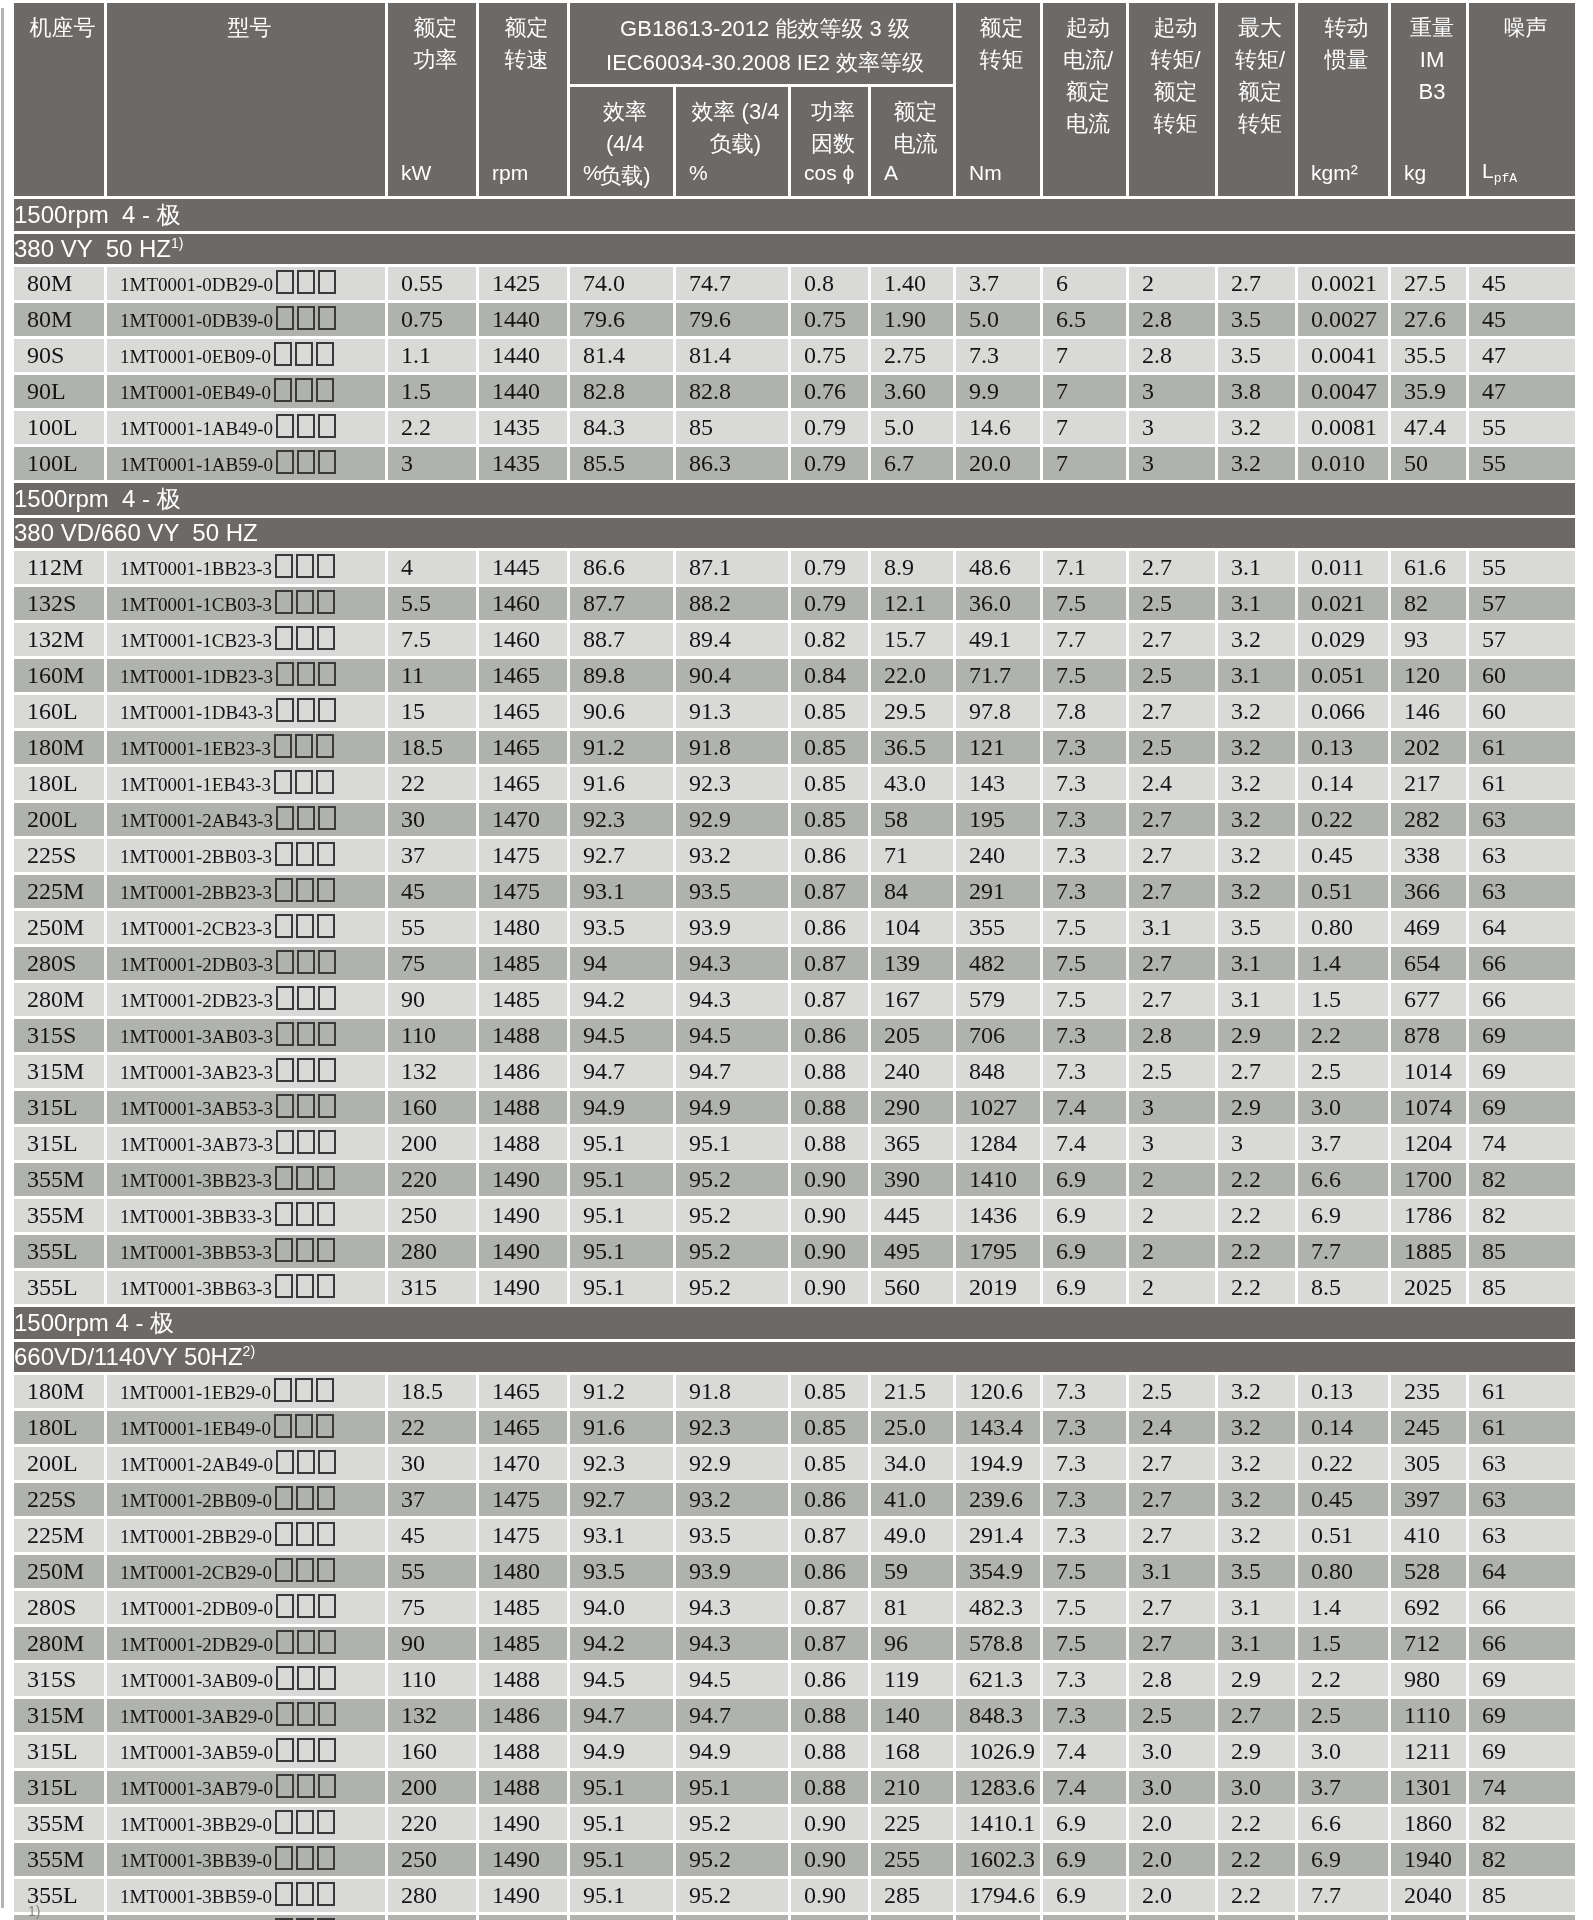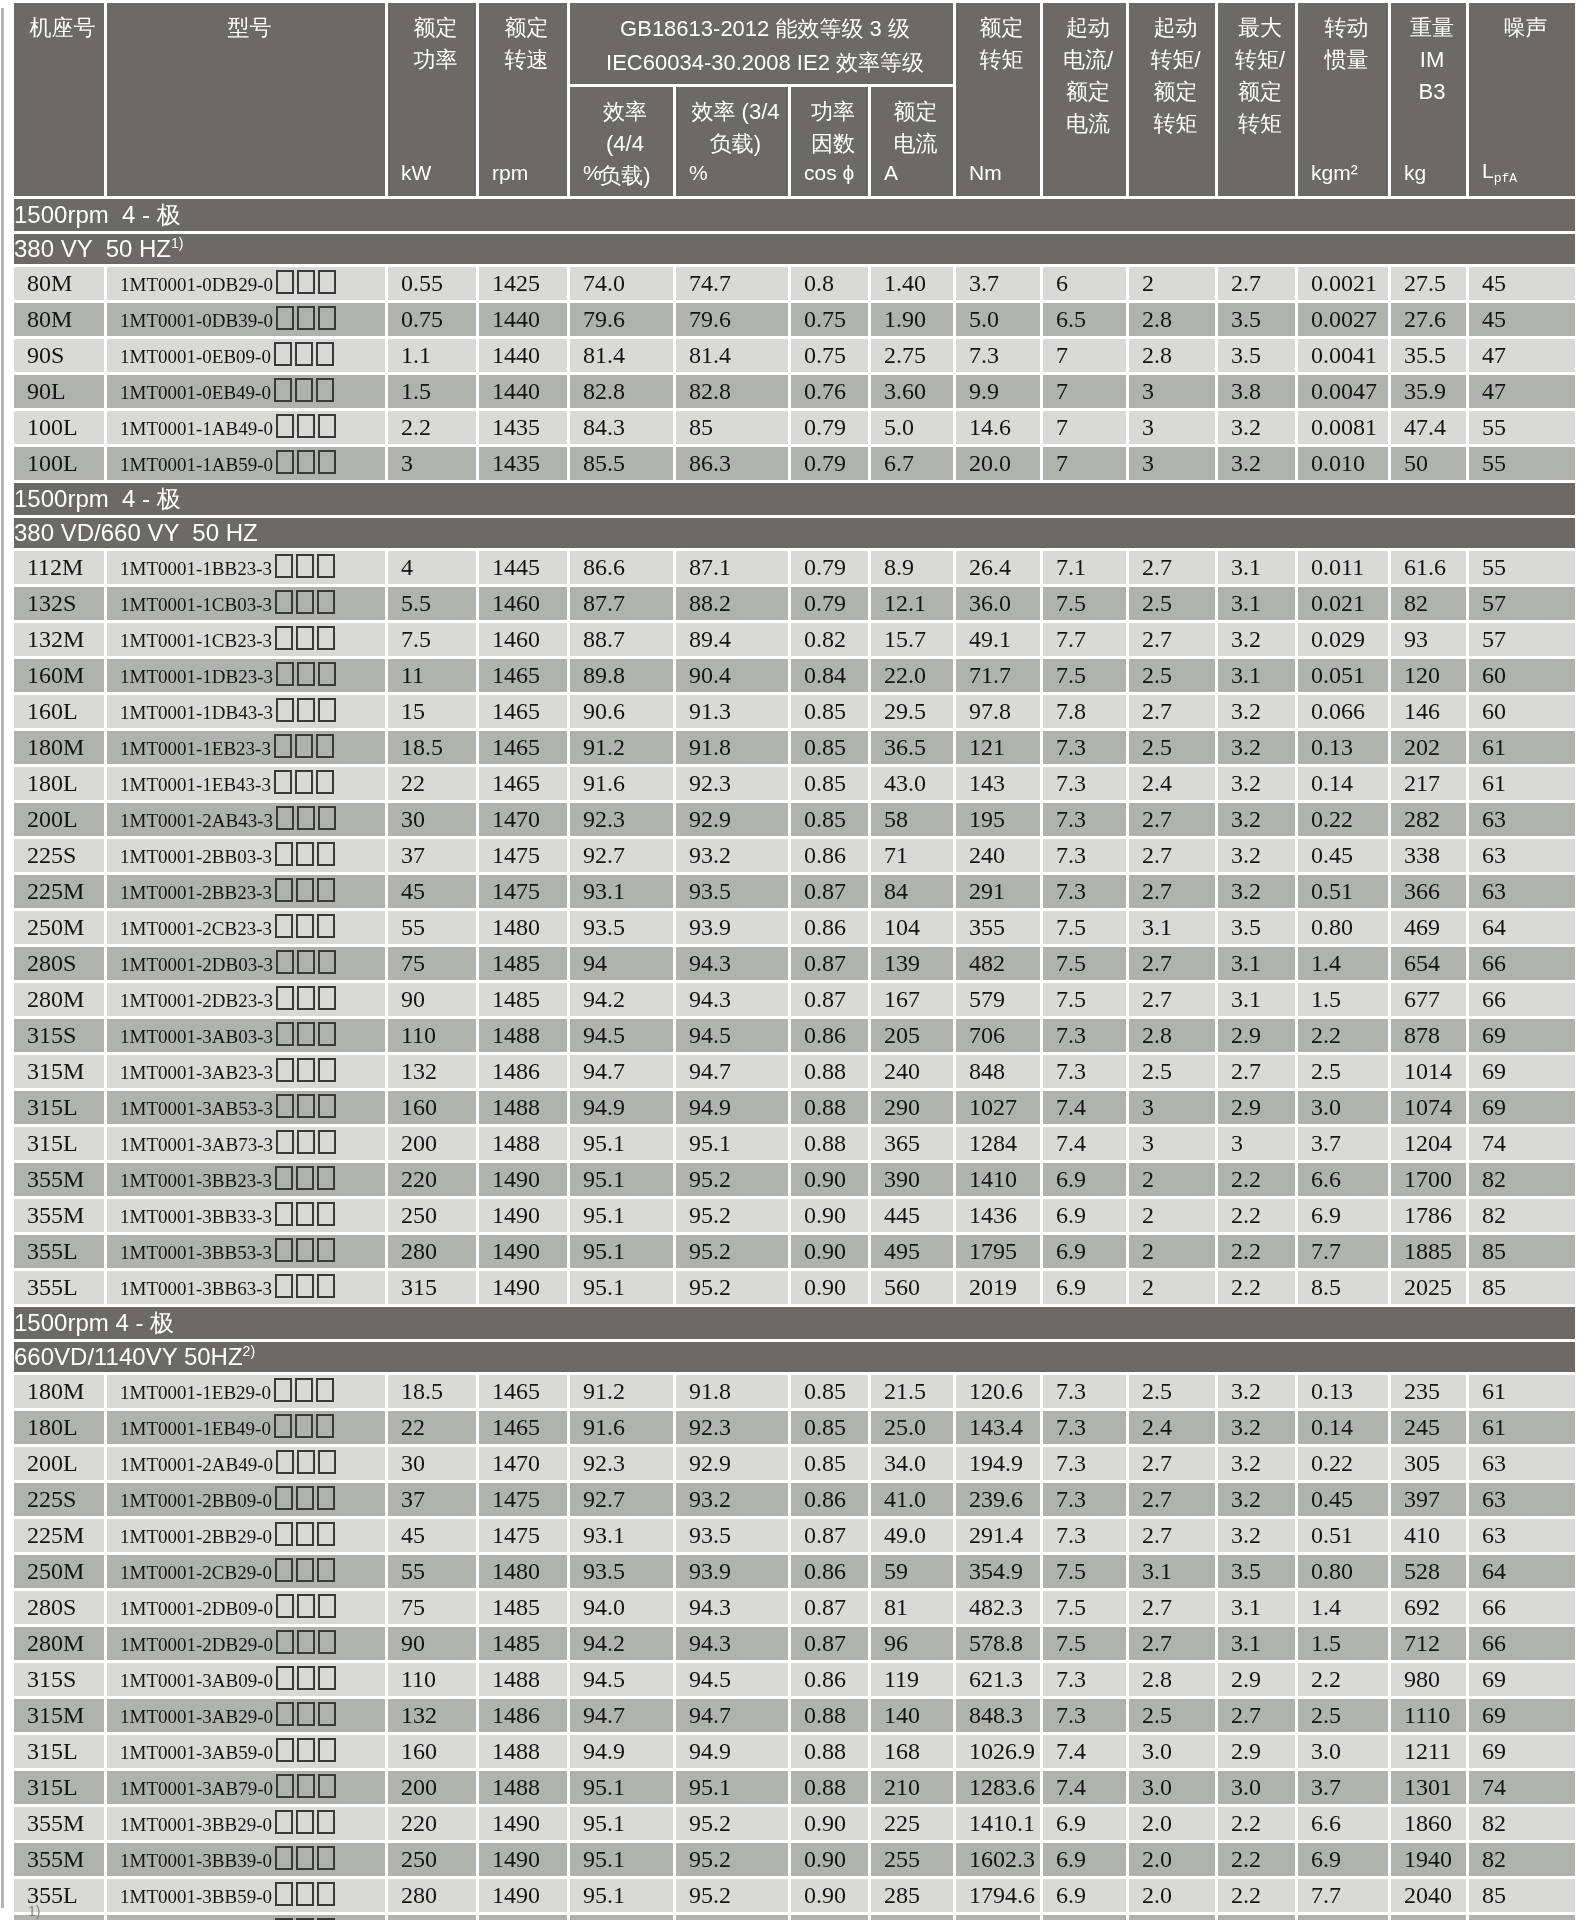--- a/index.html
+++ b/index.html
@@ -258,21 +258,21 @@
         </tr>
         <tr class="r-light">
           <td class="val">112M</td>
           <td class="val model">1MT0001-1BB23-3<span class="box"></span><span class="box"></span><span class="box"></span></td>
           <td class="val">4</td>
           <td class="val">1445</td>
           <td class="val">86.6</td>
           <td class="val">87.1</td>
           <td class="val">0.79</td>
           <td class="val">8.9</td>
-          <td class="val">26.4</td>
+          <td class="val">48.6</td>
           <td class="val">7.1</td>
           <td class="val">2.7</td>
           <td class="val">3.1</td>
           <td class="val">0.011</td>
           <td class="val">61.6</td>
           <td class="val">55</td>
         </tr>
         <tr class="r-dark">
           <td class="val">132S</td>
           <td class="val model">1MT0001-1CB03-3<span class="box"></span><span class="box"></span><span class="box"></span></td>

